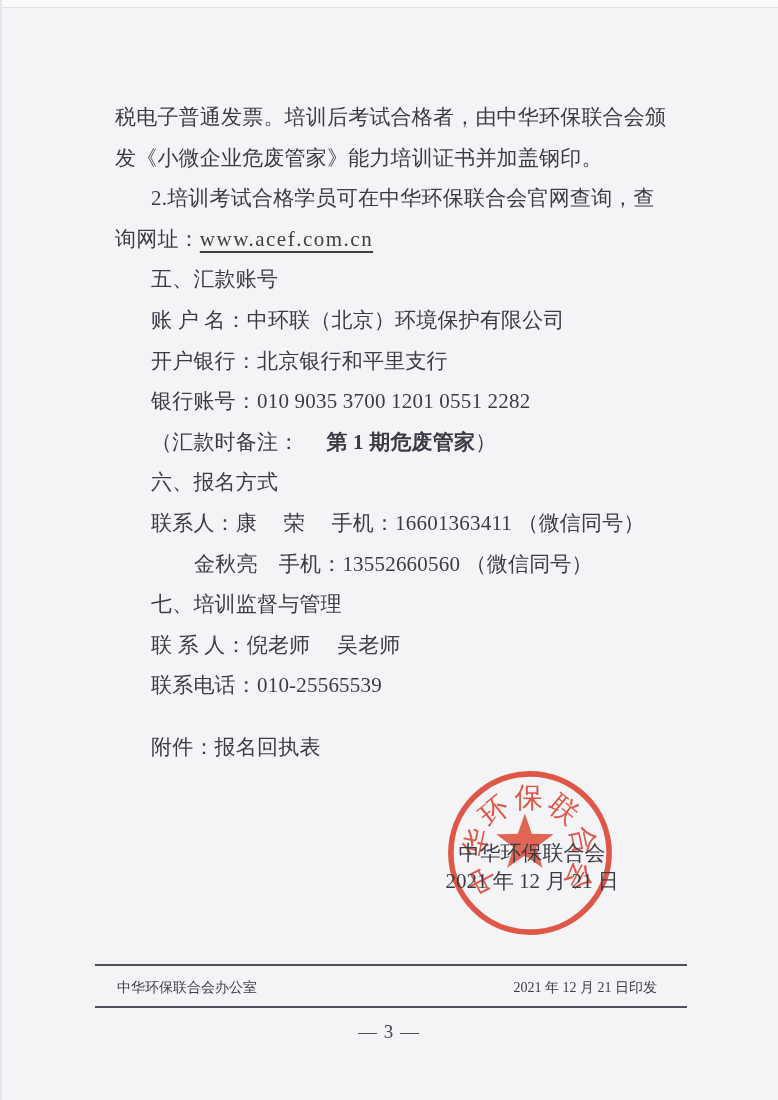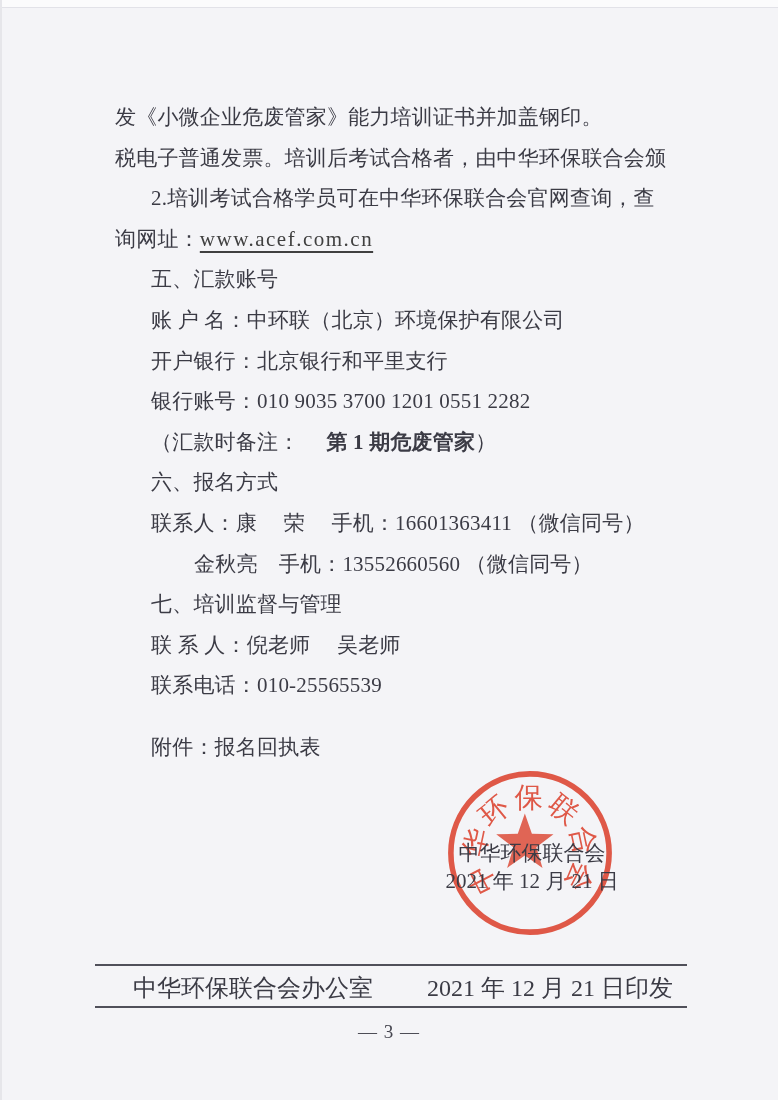--- a/index.html
+++ b/index.html
@@ -45,40 +45,40 @@
   .seal{
     position:absolute;left:444px;top:767px;width:172px;height:172px;
     mix-blend-mode:multiply;opacity:0.88;z-index:2;
   }
   .footer-rule{
     position:absolute;left:95px;width:592px;height:2px;background:#50505a;
   }
   .footer-rule.top{top:964px;}
   .footer-rule.bottom{top:1006px;}
   .footer-row{
-    position:absolute;left:107px;top:973px;width:592px;height:30px;
+    position:absolute;left:91px;top:973px;width:592px;height:30px;
     display:flex;justify-content:space-between;align-items:center;
     padding:0 26px;box-sizing:border-box;
-    font-size:24px;line-height:30px;white-space:pre;
+    font-size:14px;line-height:30px;white-space:pre;
   }
   .page-num{
     position:absolute;left:0;top:1021px;width:778px;
     text-align:center;font-size:19px;letter-spacing:1px;color:#45454f;
   }
 </style>
 </head>
 <body>
 
 <div class="page">
   <div class="scan-edge-top"></div>
   <div class="scan-edge-left"></div>
 
   <main class="content">
+    <div class="line">税电子普通发票。培训后考试合格者，由中华环保联合会颁</div>
     <div class="line">发《小微企业危废管家》能力培训证书并加盖钢印。</div>
-    <div class="line">税电子普通发票。培训后考试合格者，由中华环保联合会颁</div>
     <div class="line indent">2.培训考试合格学员可在中华环保联合会官网查询，查</div>
     <div class="line"><span>询网址：</span><span class="url">www.acef.com.cn</span></div>
     <div class="line indent">五、汇款账号</div>
     <div class="line indent">账 户 名：中环联（北京）环境保护有限公司</div>
     <div class="line indent">开户银行：北京银行和平里支行</div>
     <div class="line indent">银行账号：010 9035 3700 1201 0551 2282</div>
     <div class="line indent"><span>（汇款时备注：</span><span class="bold">第 1 期危废管家</span><span>）</span></div>
     <div class="line indent">六、报名方式</div>
     <div class="line indent">联系人：康　 荣　 手机：16601363411 （微信同号）</div>
     <div class="line indent-deep">金秋亮　手机：13552660560 （微信同号）</div>

